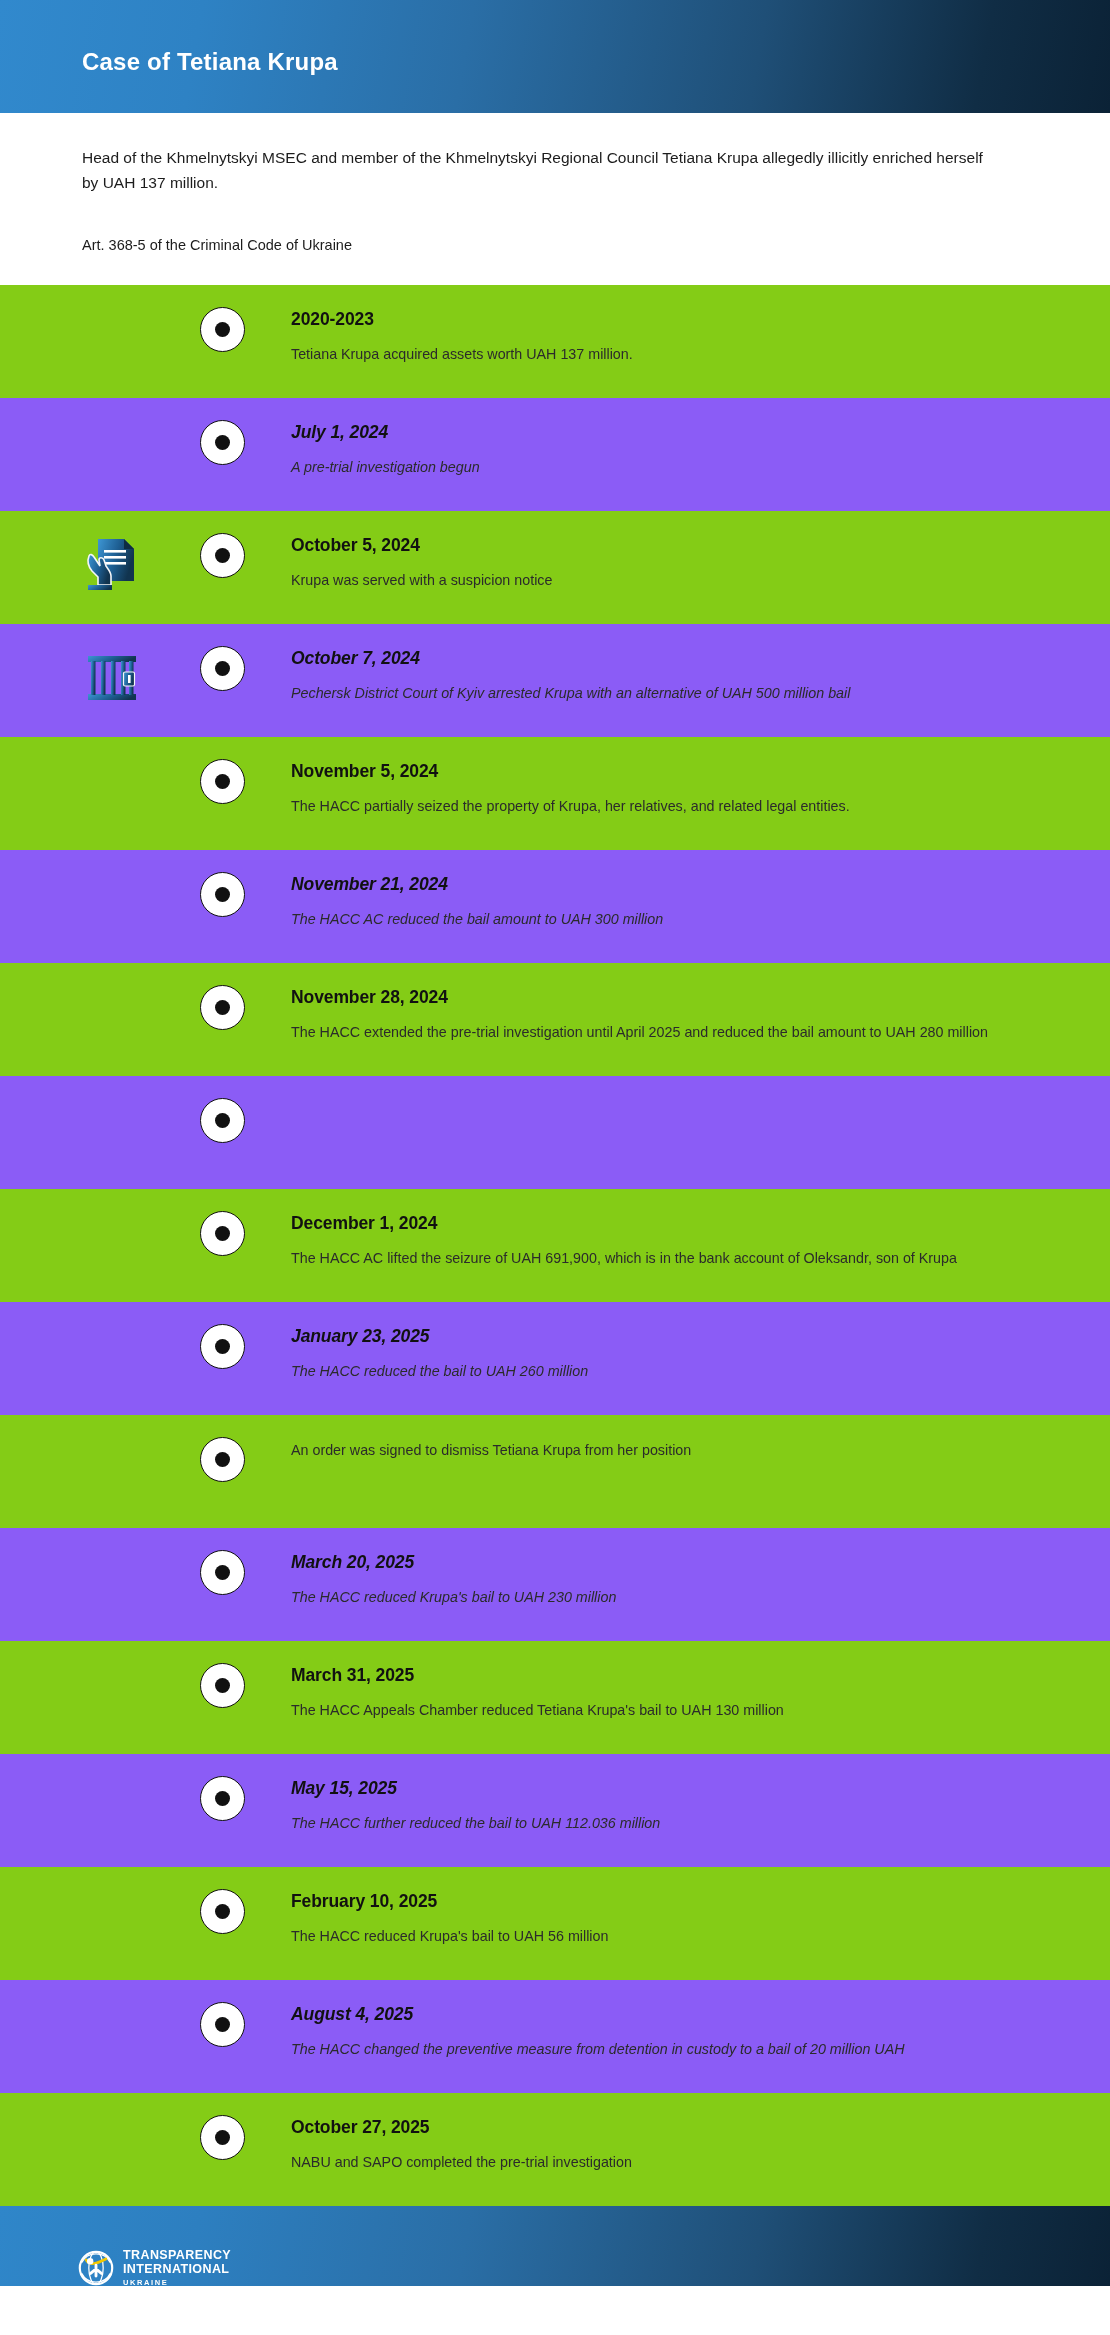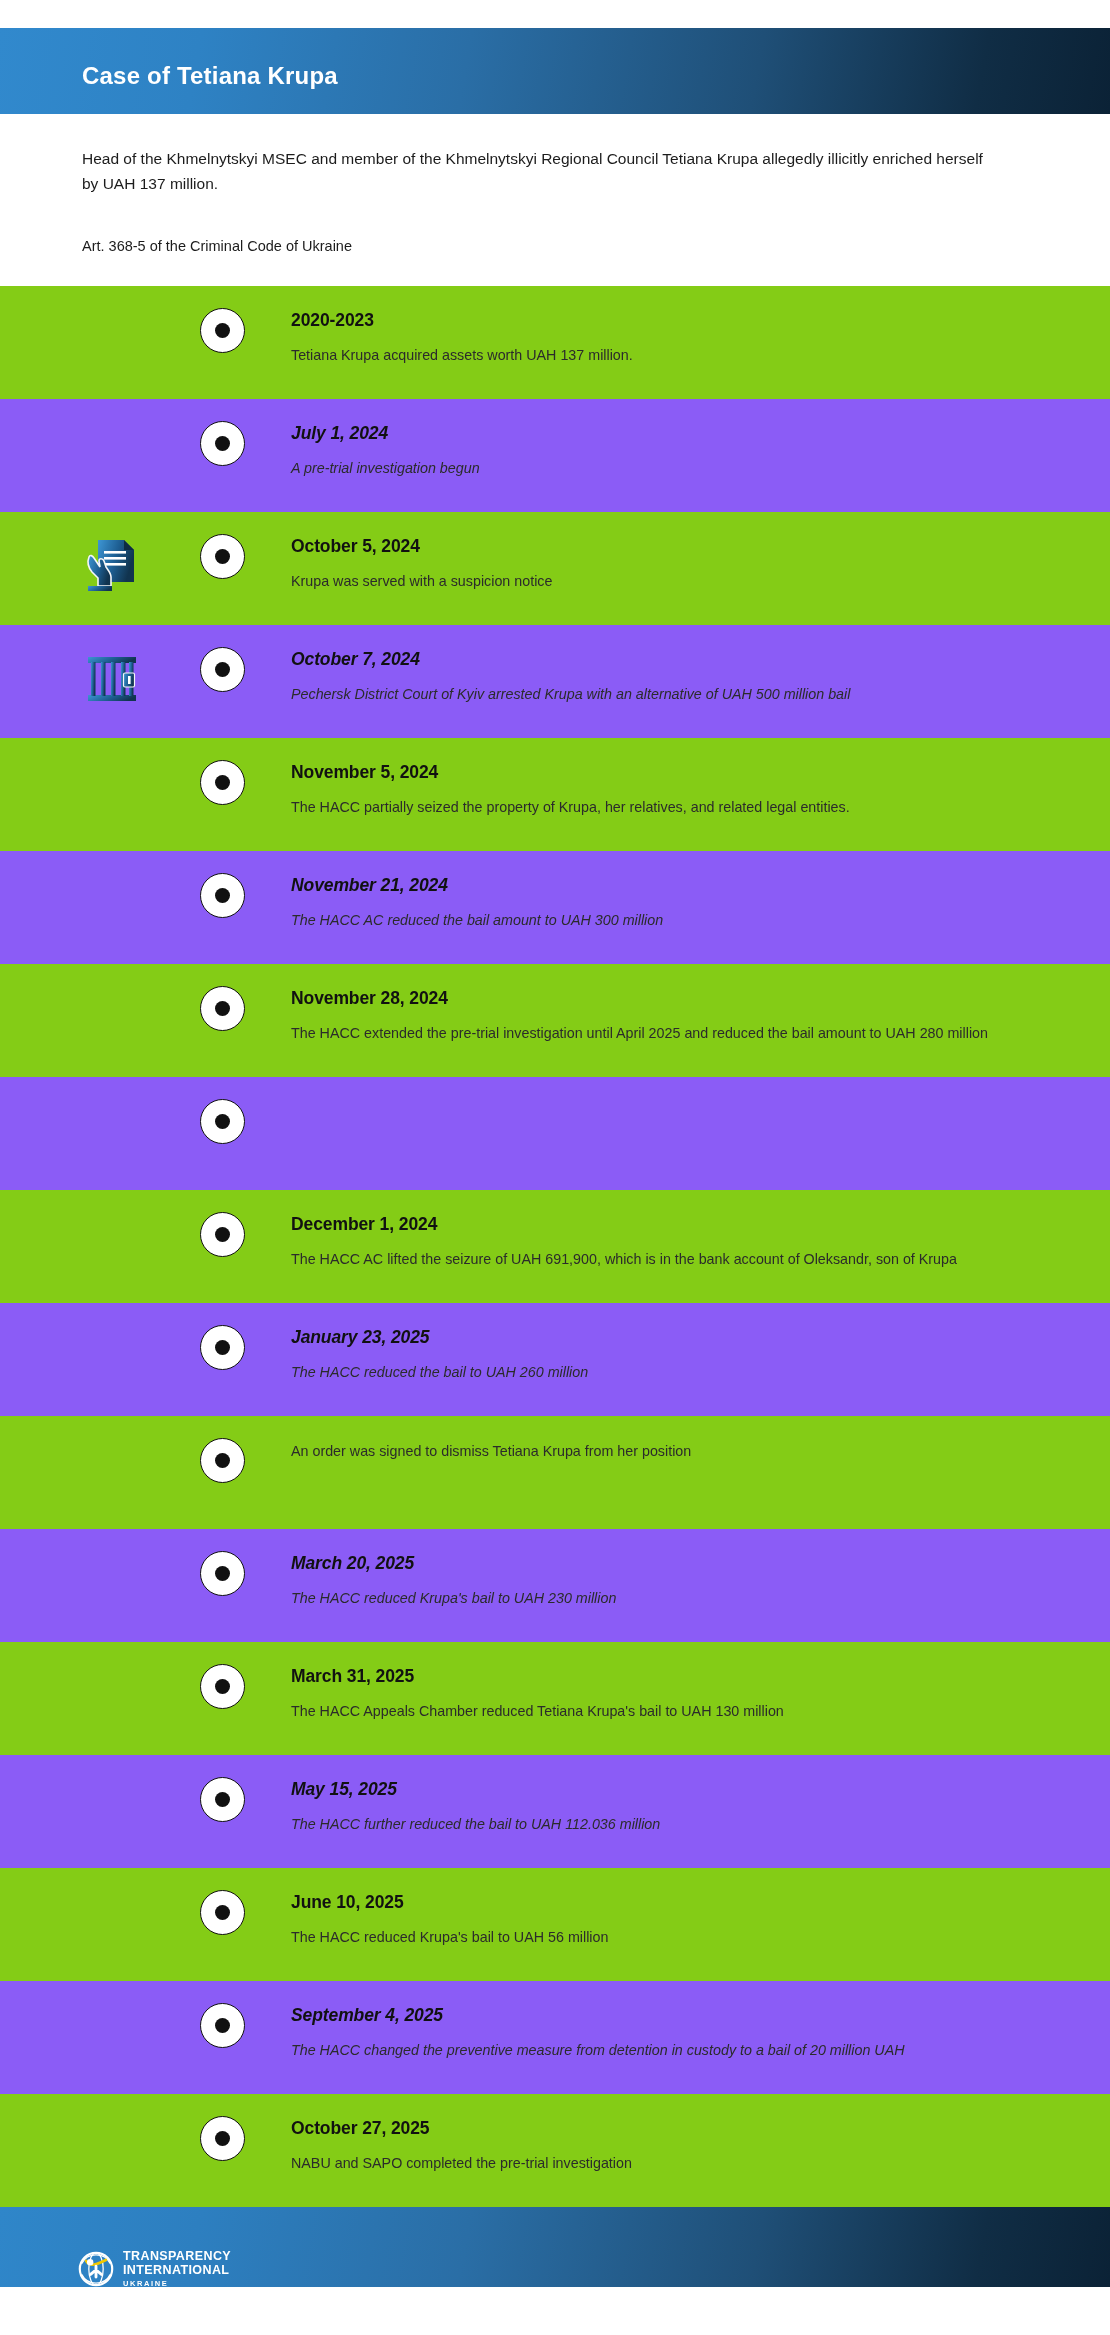--- a/index.html
+++ b/index.html
@@ -6,26 +6,25 @@
   html, body {
     width: 1110px;
     background: #ffffff;
     font-family: "Liberation Sans", sans-serif;
   }
   body { width: 1110px; min-height: 2335px; position: relative; overflow-x: hidden; }
 
   
   .header {
     width: 1110px;
-    height: 86px;
+    height: 113px;
     background: linear-gradient(100deg, #3189cd 0%, #2e82c4 18%, #2a6ea6 42%, #1f4f77 68%, #102d45 88%, #0b2236 100%);
     display: flex;
     align-items: center;
     position: relative;
-    margin-top: 28px;
   }
   .header-title {
     color: #ffffff;
     font-size: 24px;
     font-weight: bold;
     letter-spacing: 0.2px;
     margin-left: 82px;
     margin-top: 10px;
   }
 
@@ -322,30 +321,30 @@
       <div class="row-content">
         <div class="row-date">May 15, 2025</div>
         <div class="row-desc">The HACC further reduced the bail to UAH 112.036 million</div>
       </div>
     </div>
     <div class="row alt">
       <div class="node">
         <div class="node-dot"></div>
       </div>
       <div class="row-content">
-        <div class="row-date">June 10, 2025</div>
+        <div class="row-date">February 10, 2025</div>
         <div class="row-desc">The HACC reduced Krupa's bail to UAH 56 million</div>
       </div>
     </div>
     <div class="row plain">
       <div class="node">
         <div class="node-dot"></div>
       </div>
       <div class="row-content">
-        <div class="row-date">September 4, 2025</div>
+        <div class="row-date">August 4, 2025</div>
         <div class="row-desc">The HACC changed the preventive measure from detention in custody to a bail of 20 million UAH</div>
       </div>
     </div>
     <div class="row alt">
       <div class="node">
         <div class="node-dot"></div>
       </div>
       <div class="row-content">
         <div class="row-date">October 27, 2025</div>
         <div class="row-desc">NABU and SAPO completed the pre-trial investigation</div>

